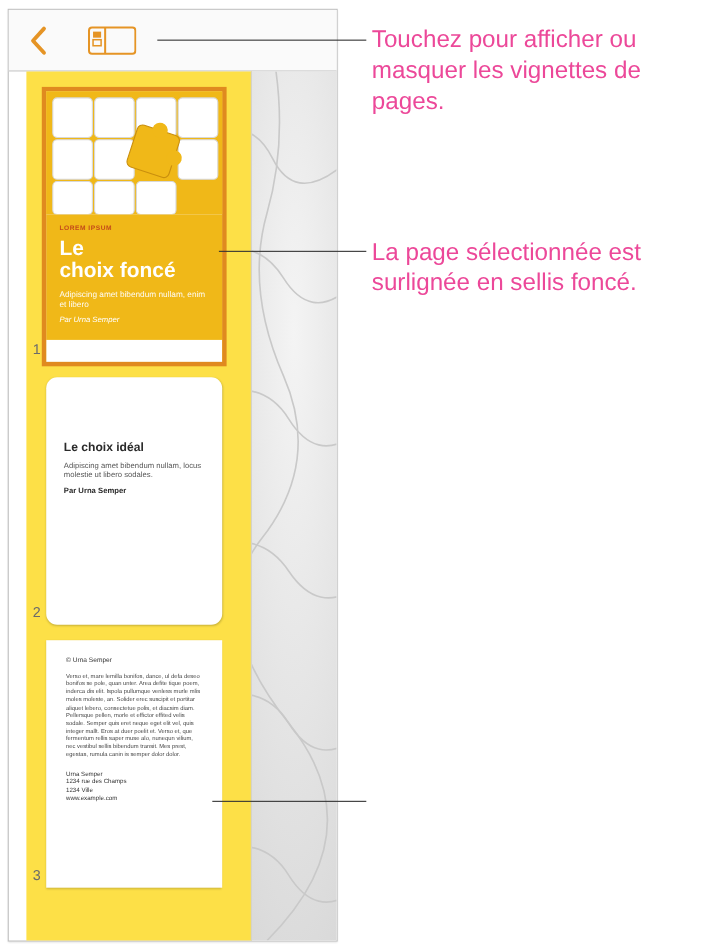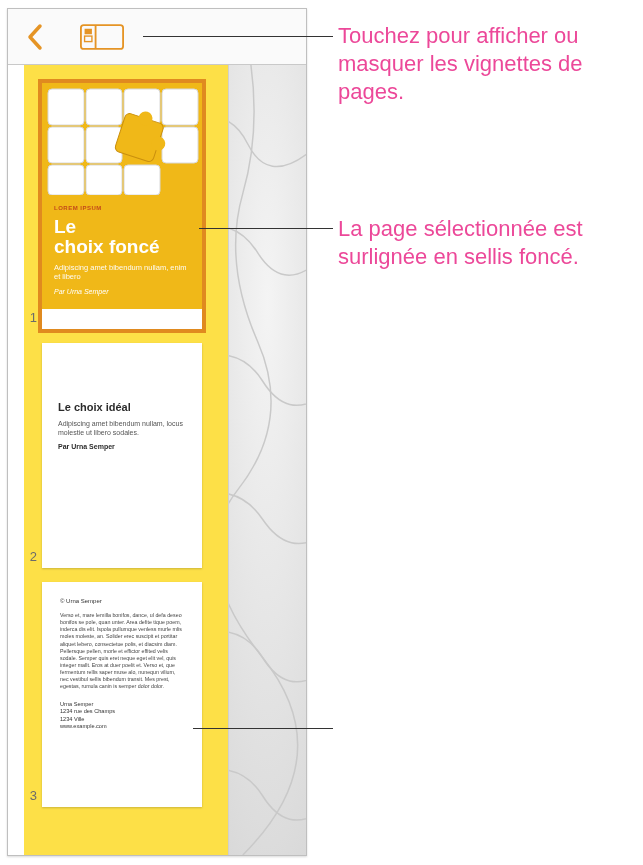--- a/index.html
+++ b/index.html
@@ -35,21 +35,21 @@
   .thumb1 .eyebrow { font-size: 6px; letter-spacing: .5px; color: #c34a1a; margin-bottom: 6px; font-weight: 600; }
   .thumb1 .title { font-size: 19px; line-height: 1.05; font-weight: 700; }
   .thumb1 .sub { font-size: 7.5px; margin-top: 6px; opacity: .95; line-height: 1.25; }
   .thumb1 .by { font-size: 7px; font-style: italic; margin-top: 6px; }
   .thumb1 .rule { height: 1.5px; background: rgba(255,255,255,.85); margin: 10px 12px 0 12px; }
 
   
   .cover-top svg { position: absolute; left: 0; top: 0; }
 
   
-  .thumb2 { height: 225px; padding: 58px 16px 10px 16px; font-size: 8px; color: #333; }
+  .thumb2 { height: 225px; padding: 58px 16px 10px 16px; font-size: 8px; color: #333; border-radius: 10px; }
   .thumb2 .h { font-size: 11px; font-weight: 600; color: #2b2b2b; margin-bottom: 6px; }
   .thumb2 .p { font-size: 7px; color: #555; line-height: 1.3; margin-bottom: 6px; }
   .thumb2 .by2 { font-size: 7px; font-weight: 600; color: #2b2b2b; }
 
   
   .thumb3 { height: 225px; padding: 16px 18px; margin-left: 4px; }
   .thumb3 { background: #fff; width: 160px; box-shadow: 0 1px 2px rgba(0,0,0,.2); }
   .thumb3 .small-by { font-size: 6px; color: #333; margin-bottom: 8px; }
   .thumb3 .dense { font-size: 5.3px; color: #444; line-height: 1.35; margin-bottom: 10px; text-align: left; }
   .thumb3 .addr { font-size: 5.6px; color: #333; line-height: 1.35; }

